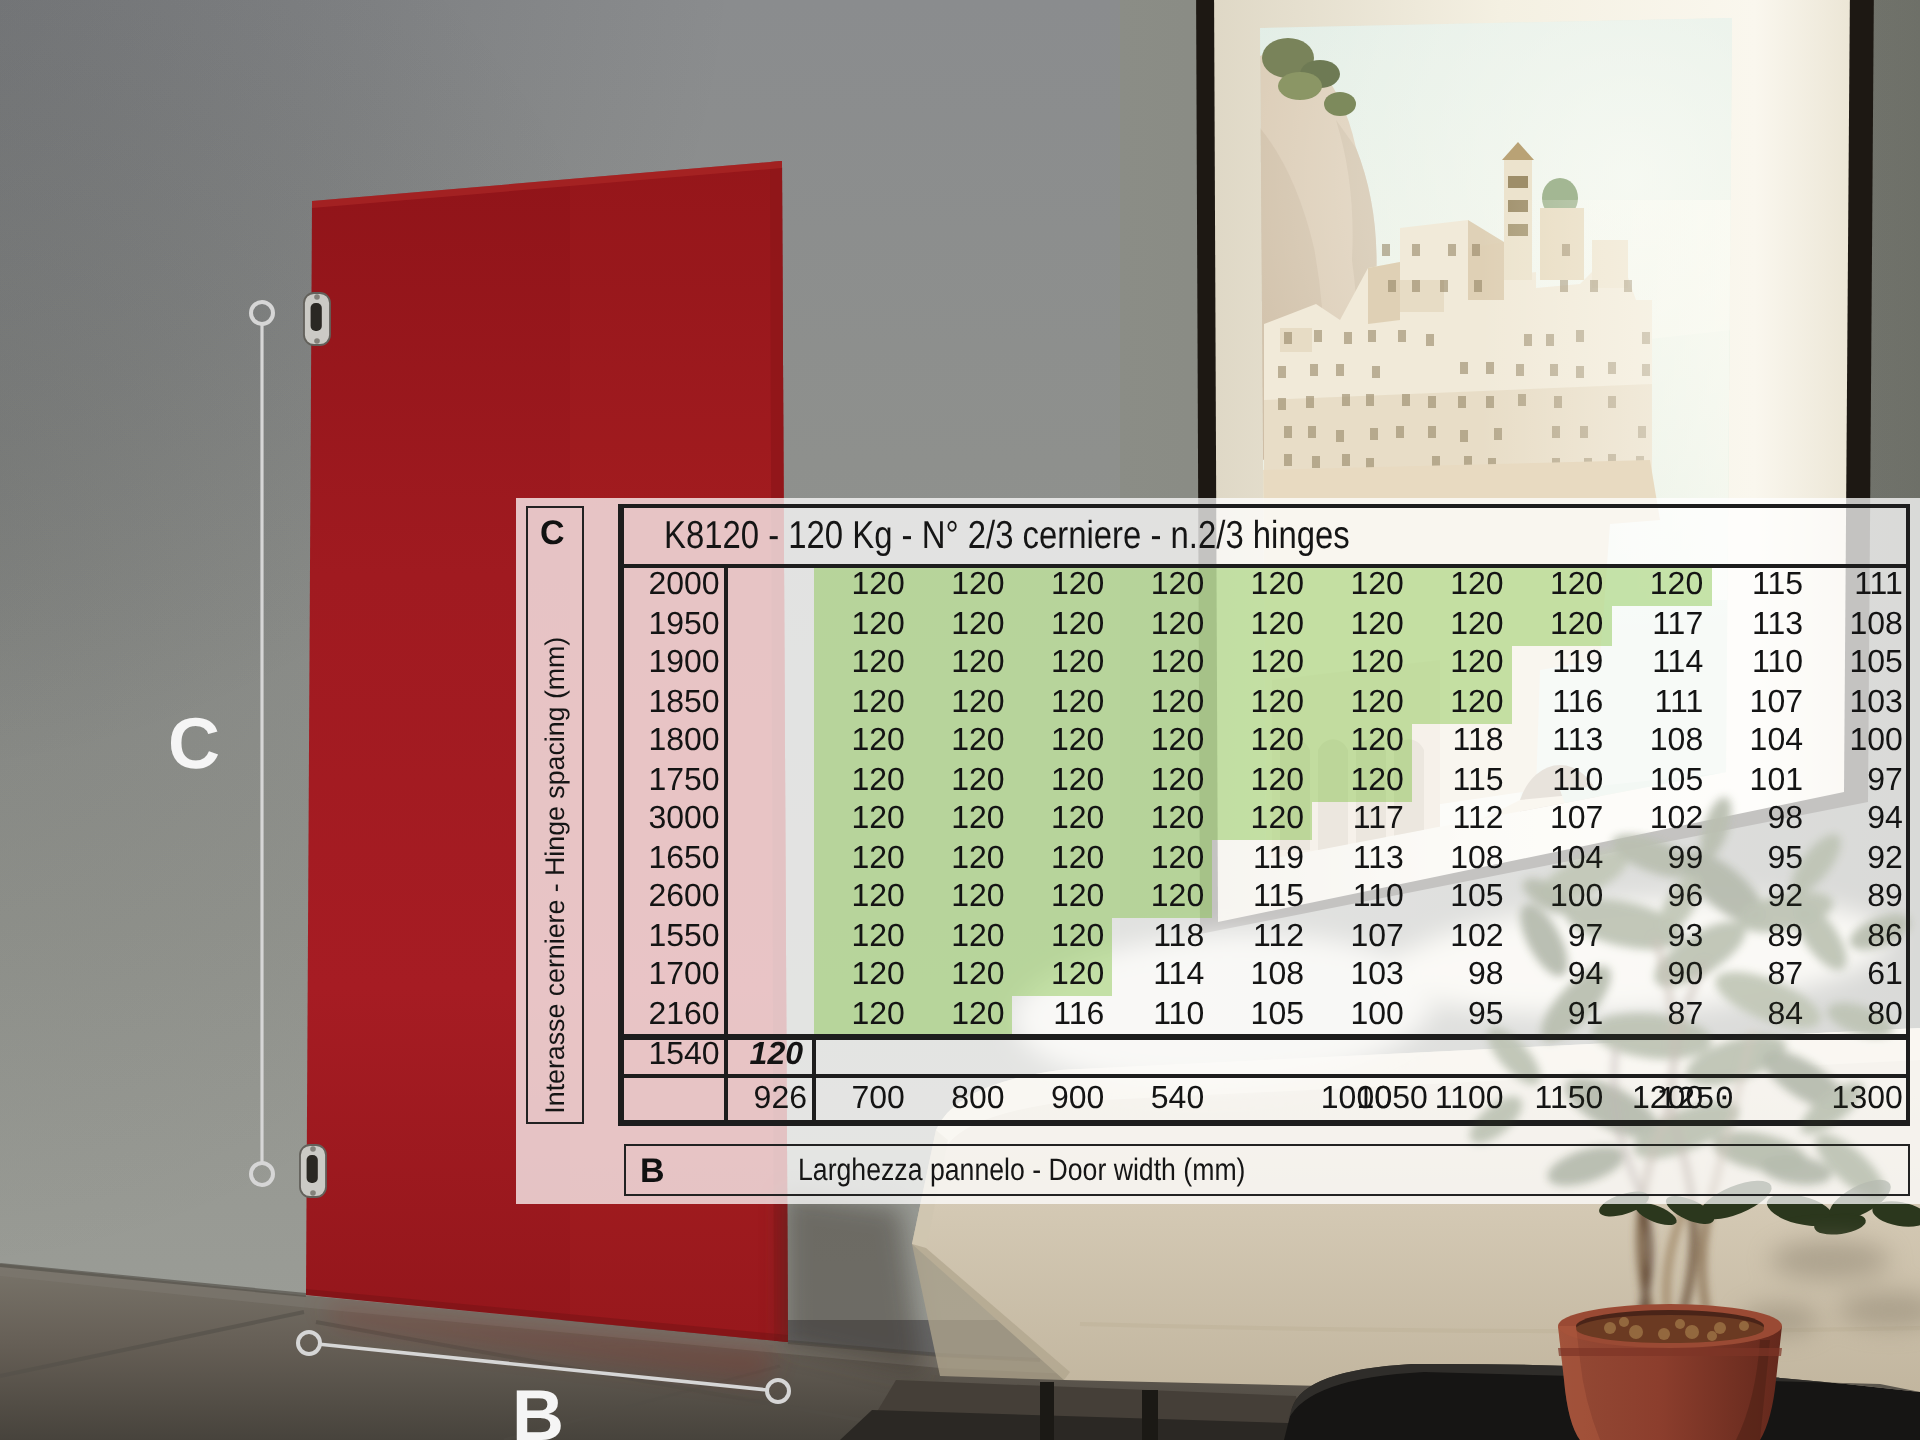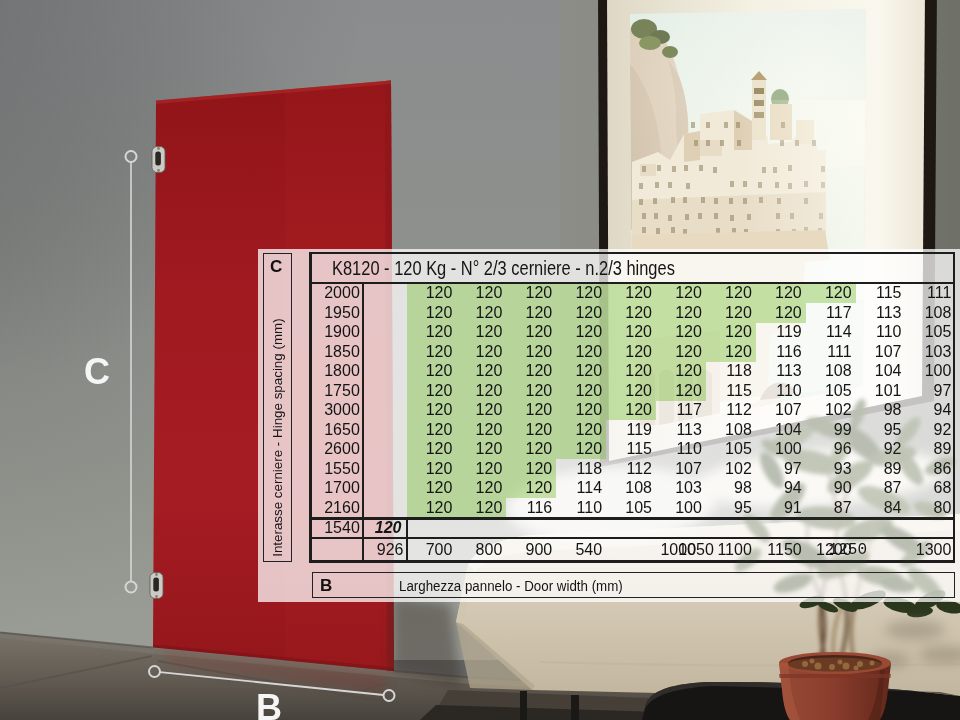--- a/index.html
+++ b/index.html
@@ -536,21 +536,21 @@
 <span class="num" style="left:194.4px;top:239.4px;">120</span>
 <span class="num" style="left:244.3px;top:239.4px;">120</span>
 <span class="num" style="left:294.2px;top:239.4px;">120</span>
 <span class="num" style="left:344.1px;top:239.4px;">114</span>
 <span class="num" style="left:394px;top:239.4px;">108</span>
 <span class="num" style="left:443.9px;top:239.4px;">103</span>
 <span class="num" style="left:493.8px;top:239.4px;">98</span>
 <span class="num" style="left:543.7px;top:239.4px;">94</span>
 <span class="num" style="left:593.6px;top:239.4px;">90</span>
 <span class="num" style="left:643.5px;top:239.4px;">87</span>
-<span class="num" style="left:693.4px;top:239.4px;">68</span>
+<span class="num" style="left:693.4px;top:239.4px;">61</span>
 </div>
 
 <div>
 <span class="lbl" style="left:101.8px;top:258.9px;">2160</span>
 <span class="num" style="left:194.4px;top:258.9px;">120</span>
 <span class="num" style="left:244.3px;top:258.9px;">120</span>
 <span class="num" style="left:294.2px;top:258.9px;">116</span>
 <span class="num" style="left:344.1px;top:258.9px;">110</span>
 <span class="num" style="left:394px;top:258.9px;">105</span>
 <span class="num" style="left:443.9px;top:258.9px;">100</span>

